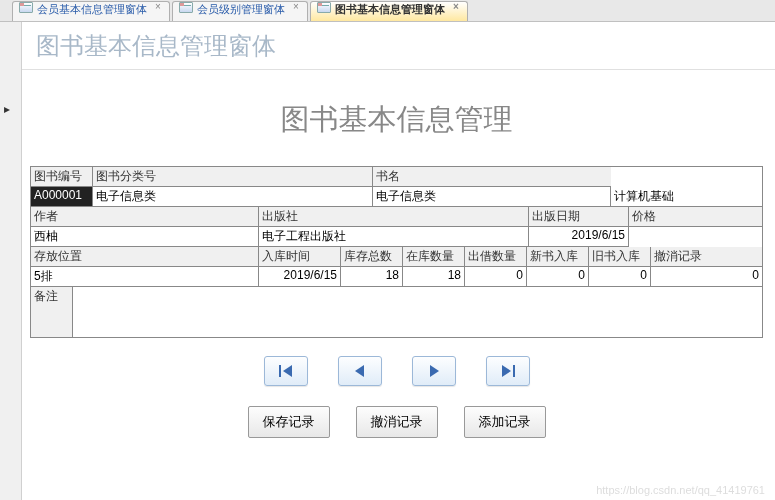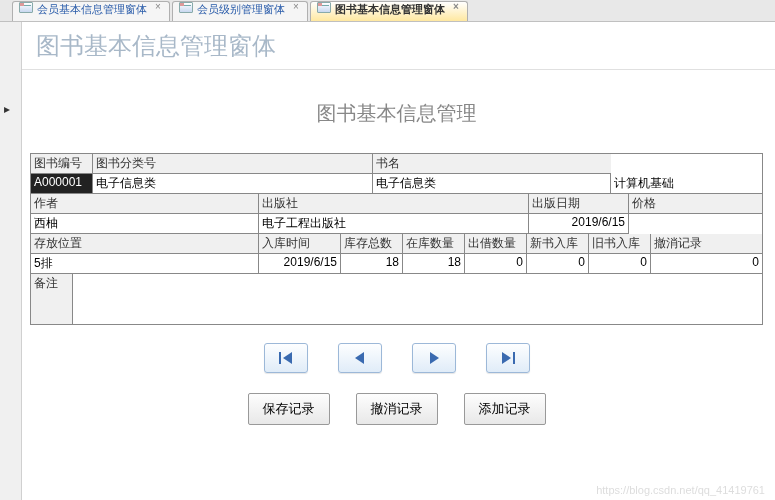--- a/index.html
+++ b/index.html
@@ -9,21 +9,21 @@
 .tab.active { background: linear-gradient(#fff,#ffe8a0); font-weight: bold; color: #333; }
 .tab-icon { width: 14px; height: 11px; background: linear-gradient(#fff,#c8d8f0); border: 1px solid #8aa; margin-right: 4px; border-radius: 1px; position: relative; }
 .tab-icon::before { content:""; position:absolute; top:2px; left:1px; right:1px; height:1px; background:#7aa; }
 .tab-icon::after { content:""; position:absolute; top:0; left:0; width:4px; height:3px; background:#d99; }
 .tab .close { margin-left: 6px; width: 10px; height: 10px; color: #888; font-size: 10px; line-height: 10px; text-align: center; }
 .left-gutter { position: absolute; left: 0; top: 22px; width: 22px; bottom: 0; background: #f0f0f0; border-right: 1px solid #d0d0d0; }
 .record-mark { position: absolute; left: 4px; top: 80px; font-size: 12px; color: #333; }
 .header-band { margin-left: 22px; height: 48px; background: #fff; border-bottom: 1px solid #e0e0e0; display: flex; align-items: center; padding-left: 14px; }
 .header-title { font-size: 24px; color: #a8b8c8; font-family: SimSun, serif; }
 .content { margin-left: 22px; padding: 8px 12px 0 8px; }
-.page-title { text-align: center; font-size: 20px; color: #888; font-family: SimSun, serif; margin: 22px 0 26px 0; }
+.page-title { text-align: center; font-size: 29px; color: #888; font-family: SimSun, serif; margin: 22px 0 26px 0; }
 .grid { border: 1px solid #888; }
 .row { display: grid; }
 .hdr { background: #f0f0f0; border-right: 1px solid #888; border-bottom: 1px solid #888; padding: 1px 3px; font-size: 12px; color: #333; white-space: nowrap; overflow: hidden; }
 .val { border-right: 1px solid #888; border-bottom: 1px solid #888; padding: 1px 3px; background: #fff; font-size: 12px; white-space: nowrap; overflow: hidden; }
 .val.sel { background: #222; color: #fff; }
 .val.r { text-align: right; }
 .last { border-right: none; }
 .r1h { grid-template-columns: 62px 280px 238px 1fr; }
 .r1v { grid-template-columns: 62px 280px 238px 1fr; }
 .r2h { grid-template-columns: 228px 270px 100px 1fr; }

